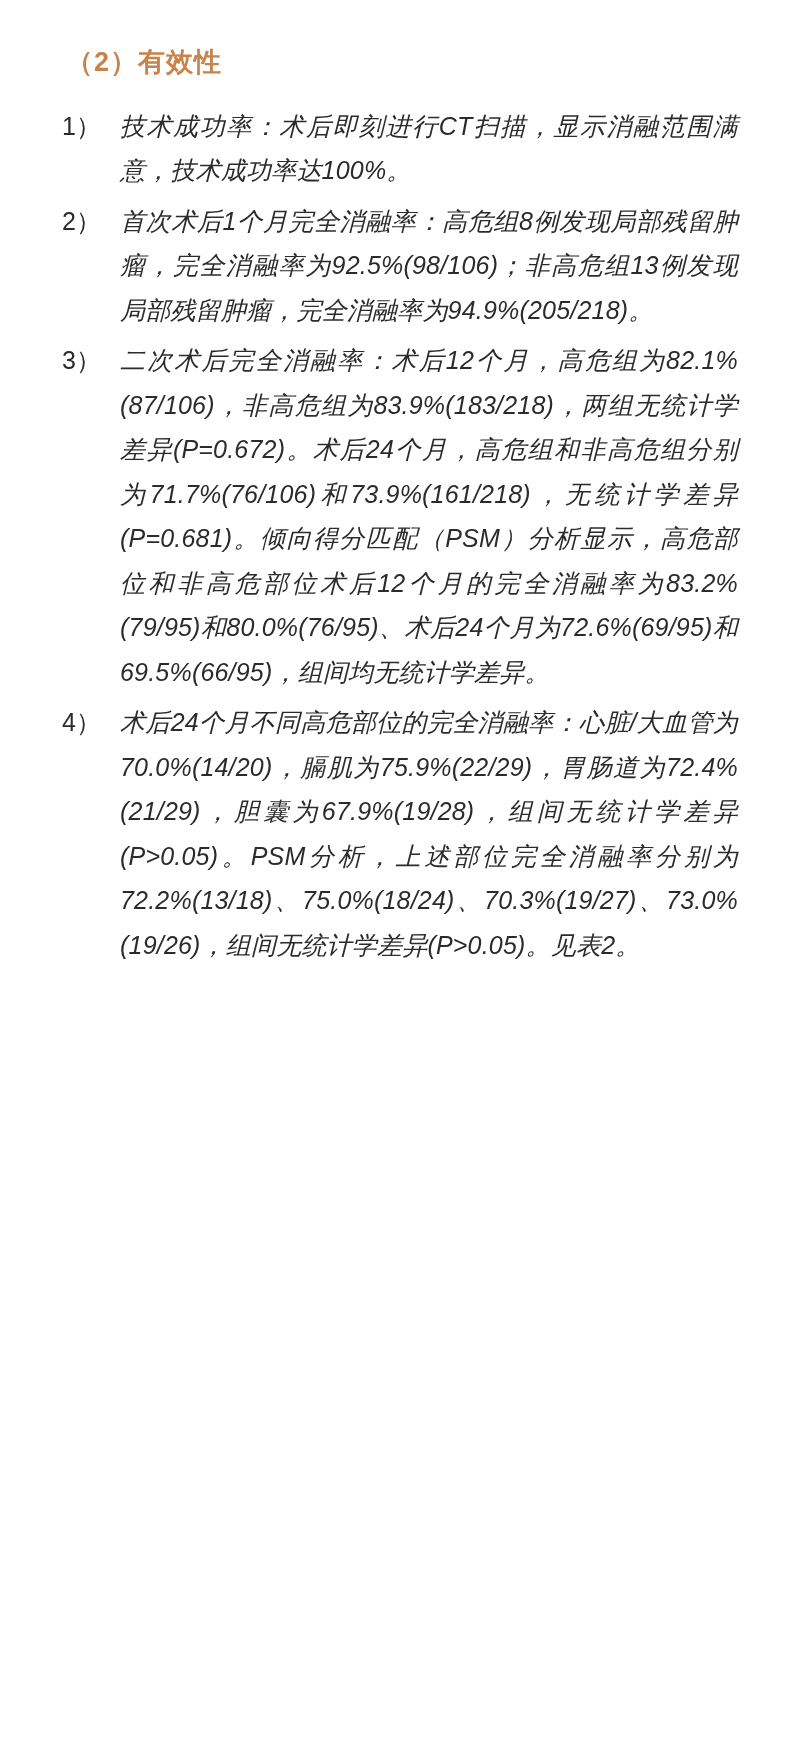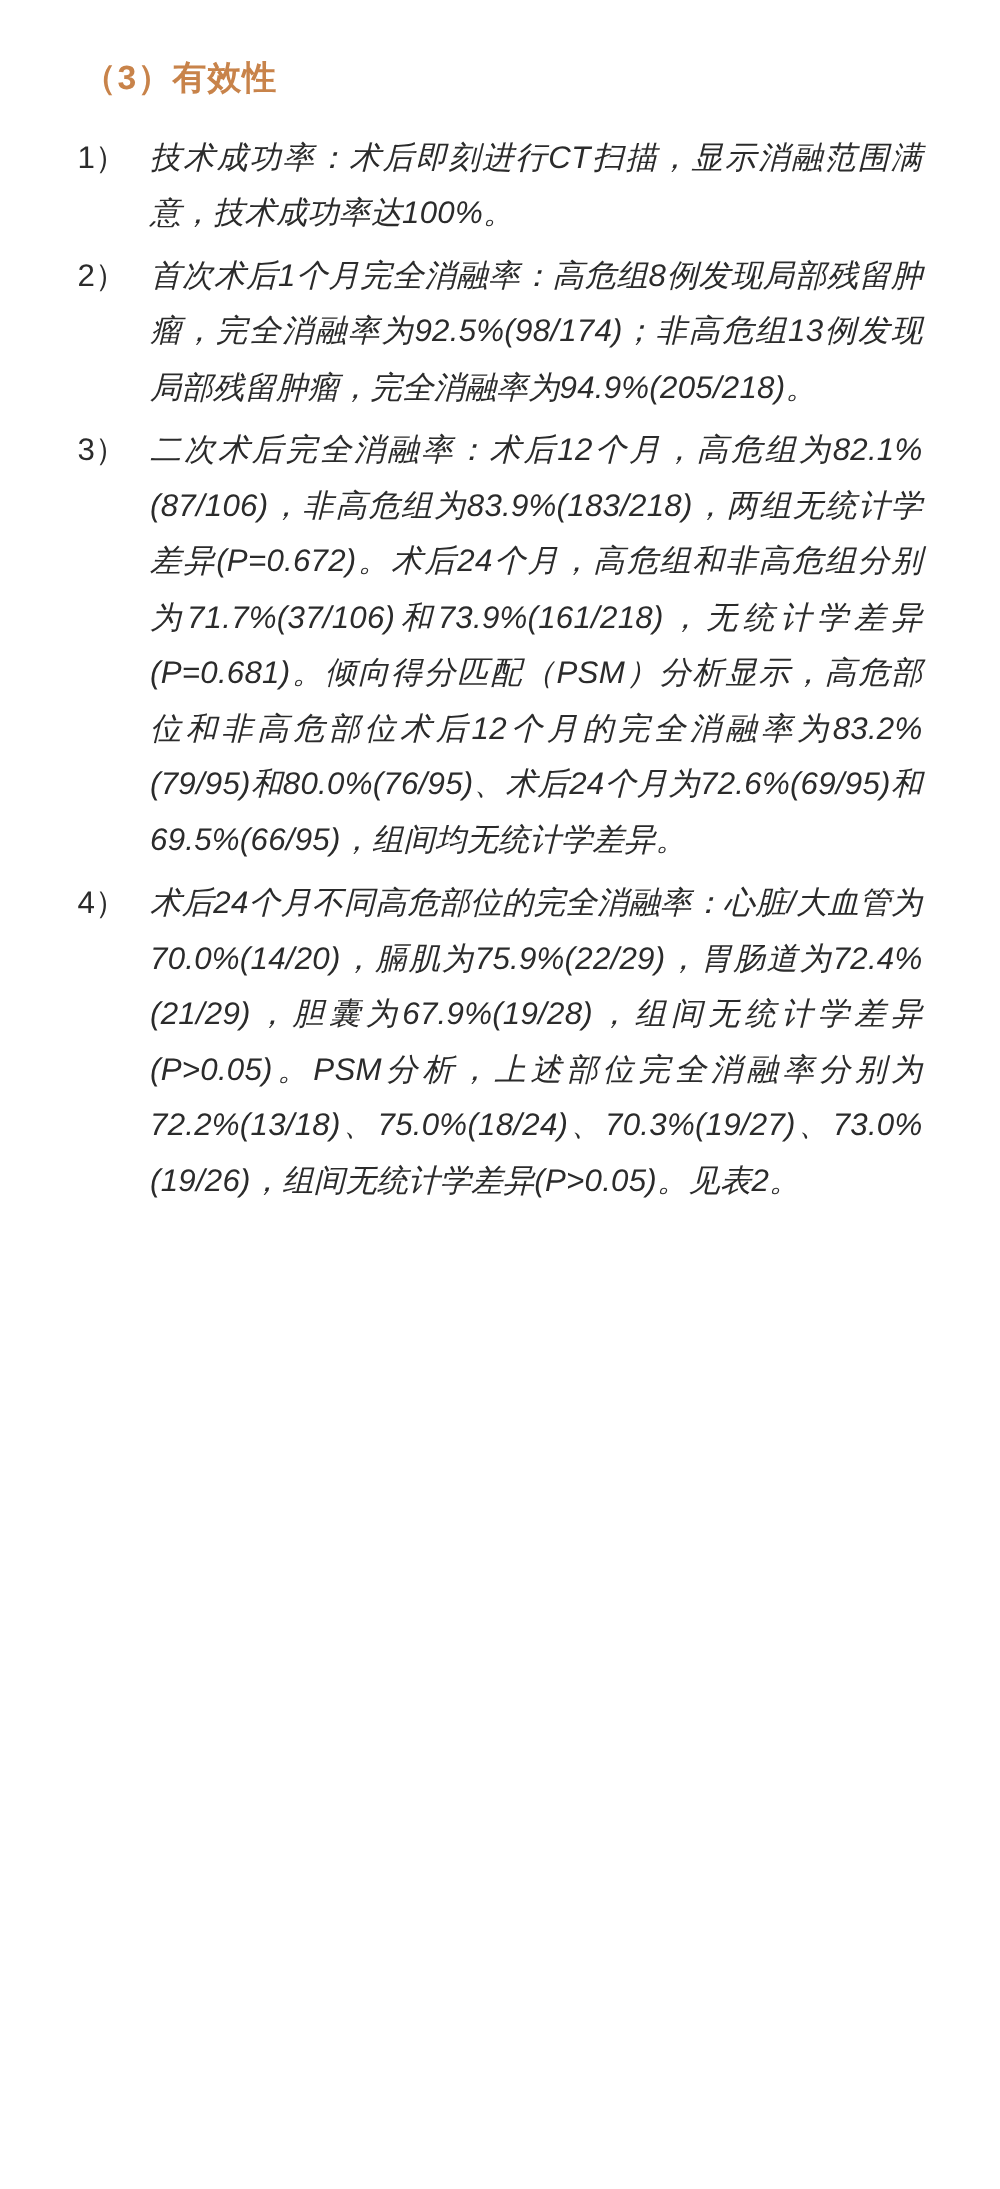--- a/index.html
+++ b/index.html
@@ -56,37 +56,37 @@
     text-justify: inter-character;
     letter-spacing: 0.2px;
     font-style: italic;
   }
 </style>
 </head>
 <body>
 
 <div class="page">
 
-  <div class="section-heading">（3）有效性</div>
+  <div class="section-heading">（2）有效性</div>
 
   <ol class="numbered">
 
     <li>
       <span class="marker">1）</span>
       <span class="body-text">技术成功率：术后即刻进行CT扫描，显示消融范围满意，技术成功率达100%。</span>
     </li>
 
     <li>
       <span class="marker">2）</span>
-      <span class="body-text">首次术后1个月完全消融率：高危组8例发现局部残留肿瘤，完全消融率为92.5%(98/174)；非高危组13例发现局部残留肿瘤，完全消融率为94.9%(205/218)。</span>
+      <span class="body-text">首次术后1个月完全消融率：高危组8例发现局部残留肿瘤，完全消融率为92.5%(98/106)；非高危组13例发现局部残留肿瘤，完全消融率为94.9%(205/218)。</span>
     </li>
 
     <li>
       <span class="marker">3）</span>
-      <span class="body-text">二次术后完全消融率：术后12个月，高危组为82.1%(87/106)，非高危组为83.9%(183/218)，两组无统计学差异(P=0.672)。术后24个月，高危组和非高危组分别为71.7%(37/106)和73.9%(161/218)，无统计学差异(P=0.681)。倾向得分匹配（PSM）分析显示，高危部位和非高危部位术后12个月的完全消融率为83.2%(79/95)和80.0%(76/95)、术后24个月为72.6%(69/95)和69.5%(66/95)，组间均无统计学差异。</span>
+      <span class="body-text">二次术后完全消融率：术后12个月，高危组为82.1%(87/106)，非高危组为83.9%(183/218)，两组无统计学差异(P=0.672)。术后24个月，高危组和非高危组分别为71.7%(76/106)和73.9%(161/218)，无统计学差异(P=0.681)。倾向得分匹配（PSM）分析显示，高危部位和非高危部位术后12个月的完全消融率为83.2%(79/95)和80.0%(76/95)、术后24个月为72.6%(69/95)和69.5%(66/95)，组间均无统计学差异。</span>
     </li>
 
     <li>
       <span class="marker">4）</span>
       <span class="body-text">术后24个月不同高危部位的完全消融率：心脏/大血管为70.0%(14/20)，膈肌为75.9%(22/29)，胃肠道为72.4%(21/29)，胆囊为67.9%(19/28)，组间无统计学差异(P&gt;0.05)。PSM分析，上述部位完全消融率分别为72.2%(13/18)、75.0%(18/24)、70.3%(19/27)、73.0%(19/26)，组间无统计学差异(P&gt;0.05)。见表2。</span>
     </li>
 
   </ol>
 
 </div>

